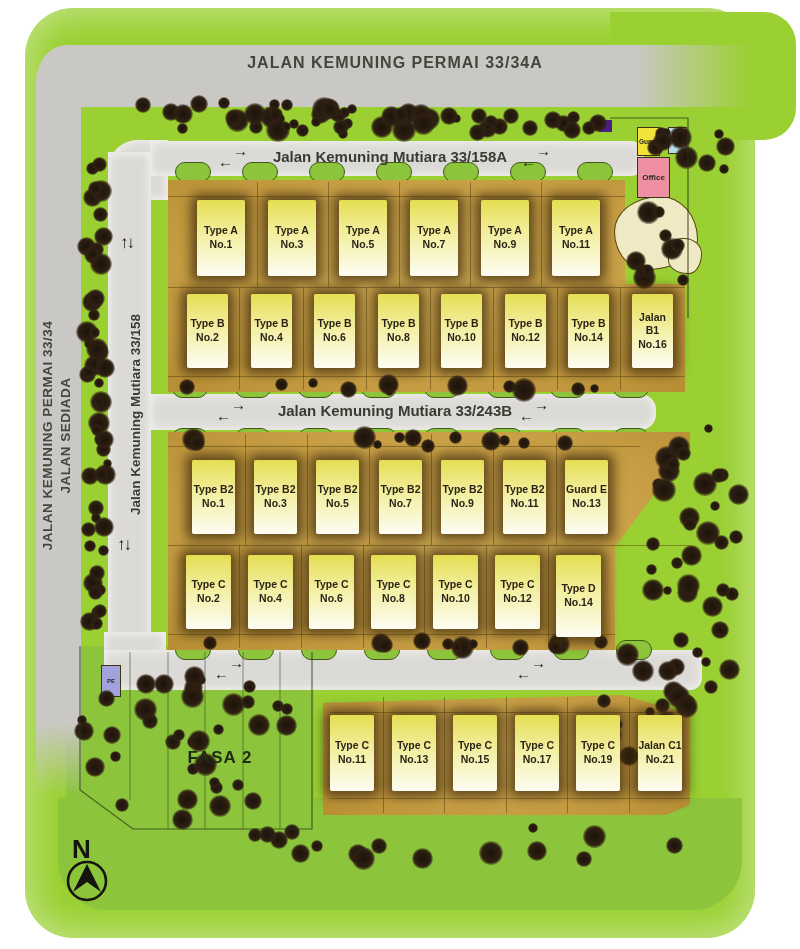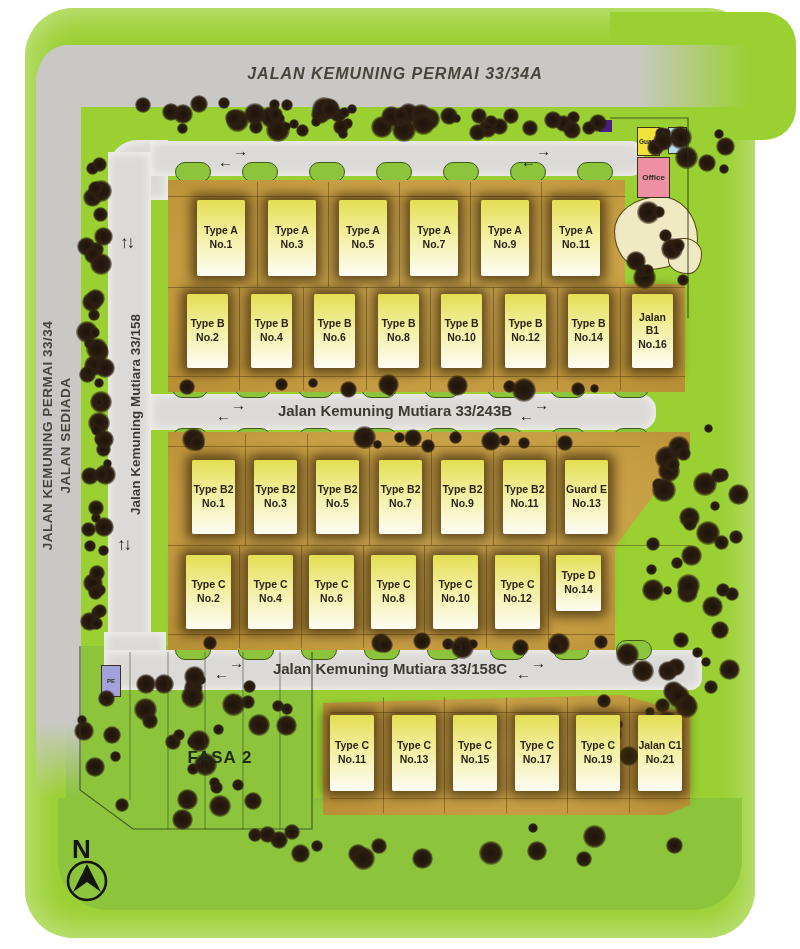--- a/index.html
+++ b/index.html
@@ -46,21 +46,21 @@
   #pe-top-box{left:668px;top:127px;width:17px;height:25px;background:#b8dcee;font-size:7px;}
   #office-box{left:637px;top:157px;width:31px;height:39px;background:#ee8fa4;font-size:8px;}
   #pe-left-box{left:101px;top:665px;width:18px;height:30px;background:#a2a2dd;font-size:6px;}
   #purple-marker{left:599px;top:120px;width:13px;height:12px;background:#4b1e86;}
   #pond{left:614px;top:196px;width:82px;height:72px;background:#efe9c4;border:1.5px solid #564612;
     border-radius:55% 45% 62% 38% / 48% 58% 42% 52%;}
   #pond2{left:668px;top:238px;width:32px;height:34px;background:#efe9c4;border:1.5px solid #564612;
     border-radius:45% 55% 40% 60% / 55% 45% 60% 40%;}
   
   .rlabel{position:absolute;color:#3b3b33;font-weight:bold;text-align:center;white-space:nowrap;}
-  #lbl-outer-top{left:95px;top:65px;width:600px;font-size:16px;letter-spacing:1px;color:#45453c;font-style:italic;}
+  #lbl-outer-top{left:95px;top:54px;width:600px;font-size:16px;letter-spacing:1px;color:#45453c;}
   #lbl-outer-left{left:-118px;top:418px;width:350px;font-size:13.5px;line-height:1.3;letter-spacing:.5px;
     transform:rotate(-90deg);color:#45453c;}
   #lbl-road-v{left:20px;top:407px;width:230px;font-size:13.5px;transform:rotate(-90deg);}
   #lbl-road-a{left:190px;top:148px;width:400px;font-size:15px;}
   #lbl-road-b{left:195px;top:402px;width:400px;font-size:15px;}
   #lbl-road-c{left:190px;top:660px;width:400px;font-size:15px;}
   #lbl-fasa{left:150px;top:748px;width:140px;font-size:17px;letter-spacing:1px;color:#1f2a12;}
   .hpair{position:absolute;width:30px;font-size:15px;font-weight:bold;color:#1a1a14;line-height:.72;}
   .hpair div:first-child{text-align:right;}
   .hpair div:last-child{text-align:left;}
@@ -562,21 +562,21 @@
         <div>No.8</div>
       </div>
       <div class="house" style="left: 433px; top: 555px; width: 45px; height: 74px;">
         <div>Type C</div>
         <div>No.10</div>
       </div>
       <div class="house" style="left: 495px; top: 555px; width: 45px; height: 74px;">
         <div>Type C</div>
         <div>No.12</div>
       </div>
-      <div class="house" style="left: 556px; top: 555px; width: 45px; height: 56px;">
+      <div class="house" style="left: 556px; top: 555px; width: 45px; height: 82px;">
         <div>Type D</div>
         <div>No.14</div>
       </div>
       <div class="house" style="left: 330px; top: 715px; width: 44px; height: 76px;">
         <div>Type C</div>
         <div>No.11</div>
       </div>
       <div class="house" style="left: 392px; top: 715px; width: 44px; height: 76px;">
         <div>Type C</div>
         <div>No.13</div>
@@ -603,23 +603,23 @@
     <path d="M610,118 L688,118 L688,318" fill="none" stroke="#2b331c" stroke-width="1.2" opacity=".75"></path>
     <path d="M80,646 L80,790 L133,829 L312,829 L312,652" fill="none" stroke="#26331a" stroke-width="1.2" opacity=".7"></path>
     <path d="M130,652 L130,800 M168,652 L168,829 M205,652 L205,829 M243,652 L243,829 M280,652 L280,829" fill="none" stroke="#26331a" stroke-width="1" opacity=".5"></path>
   </svg>
 
   <div class="rlabel" id="lbl-outer-top">JALAN KEMUNING PERMAI 33/34A</div>
   <div class="rlabel" id="lbl-outer-left">
     <div>JALAN KEMUNING PERMAI 33/34</div>
     <div>JALAN SEDIADA</div>
   </div>
+  <div class="rlabel" id="lbl-road-a">Jalan Kemuning Mutiara 33/158A</div>
   <div class="rlabel" id="lbl-road-v">Jalan Kemuning Mutiara 33/158</div>
   <div class="rlabel" id="lbl-road-b">Jalan Kemuning Mutiara 33/243B</div>
-  <div class="rlabel" id="lbl-road-c">Jalan Kemuning Mutiara 33/158C</div>
   <div class="rlabel" id="lbl-fasa">FASA 2</div>
 
   <div id="arrows">
       <div class="hpair" style="left: 218px; top: 146px;">
         <div>→</div>
         <div>←</div>
       </div>
       <div class="hpair" style="left: 521px; top: 146px;">
         <div>→</div>
         <div>←</div>

